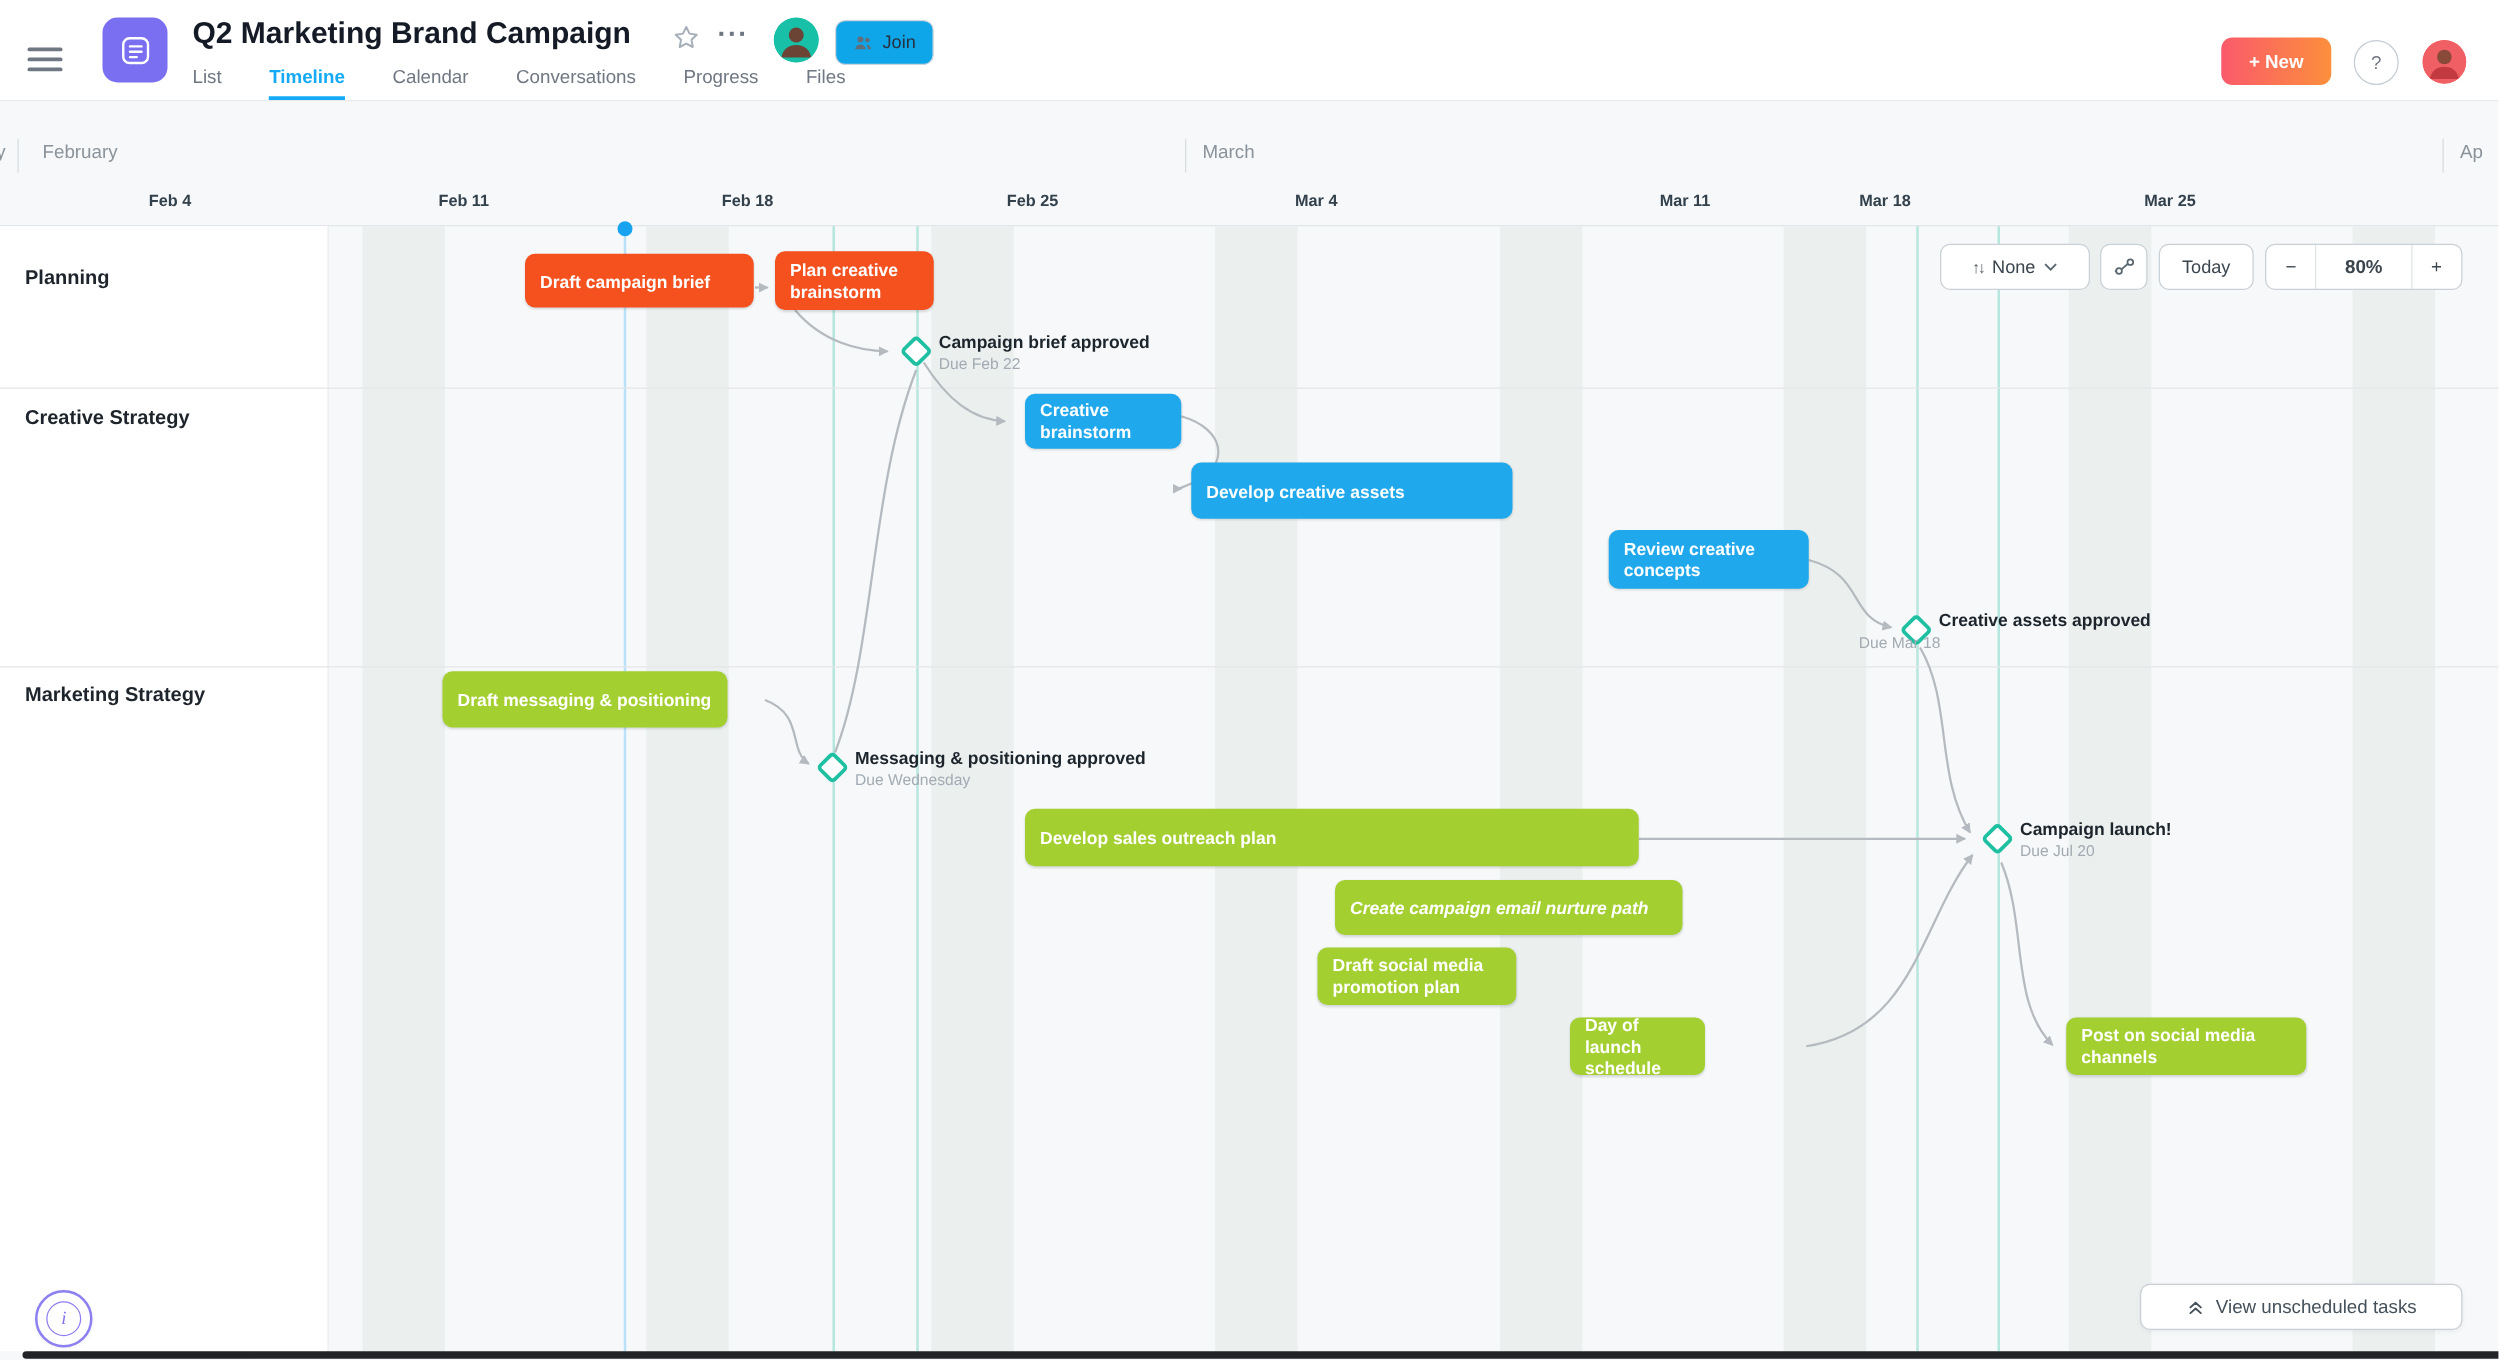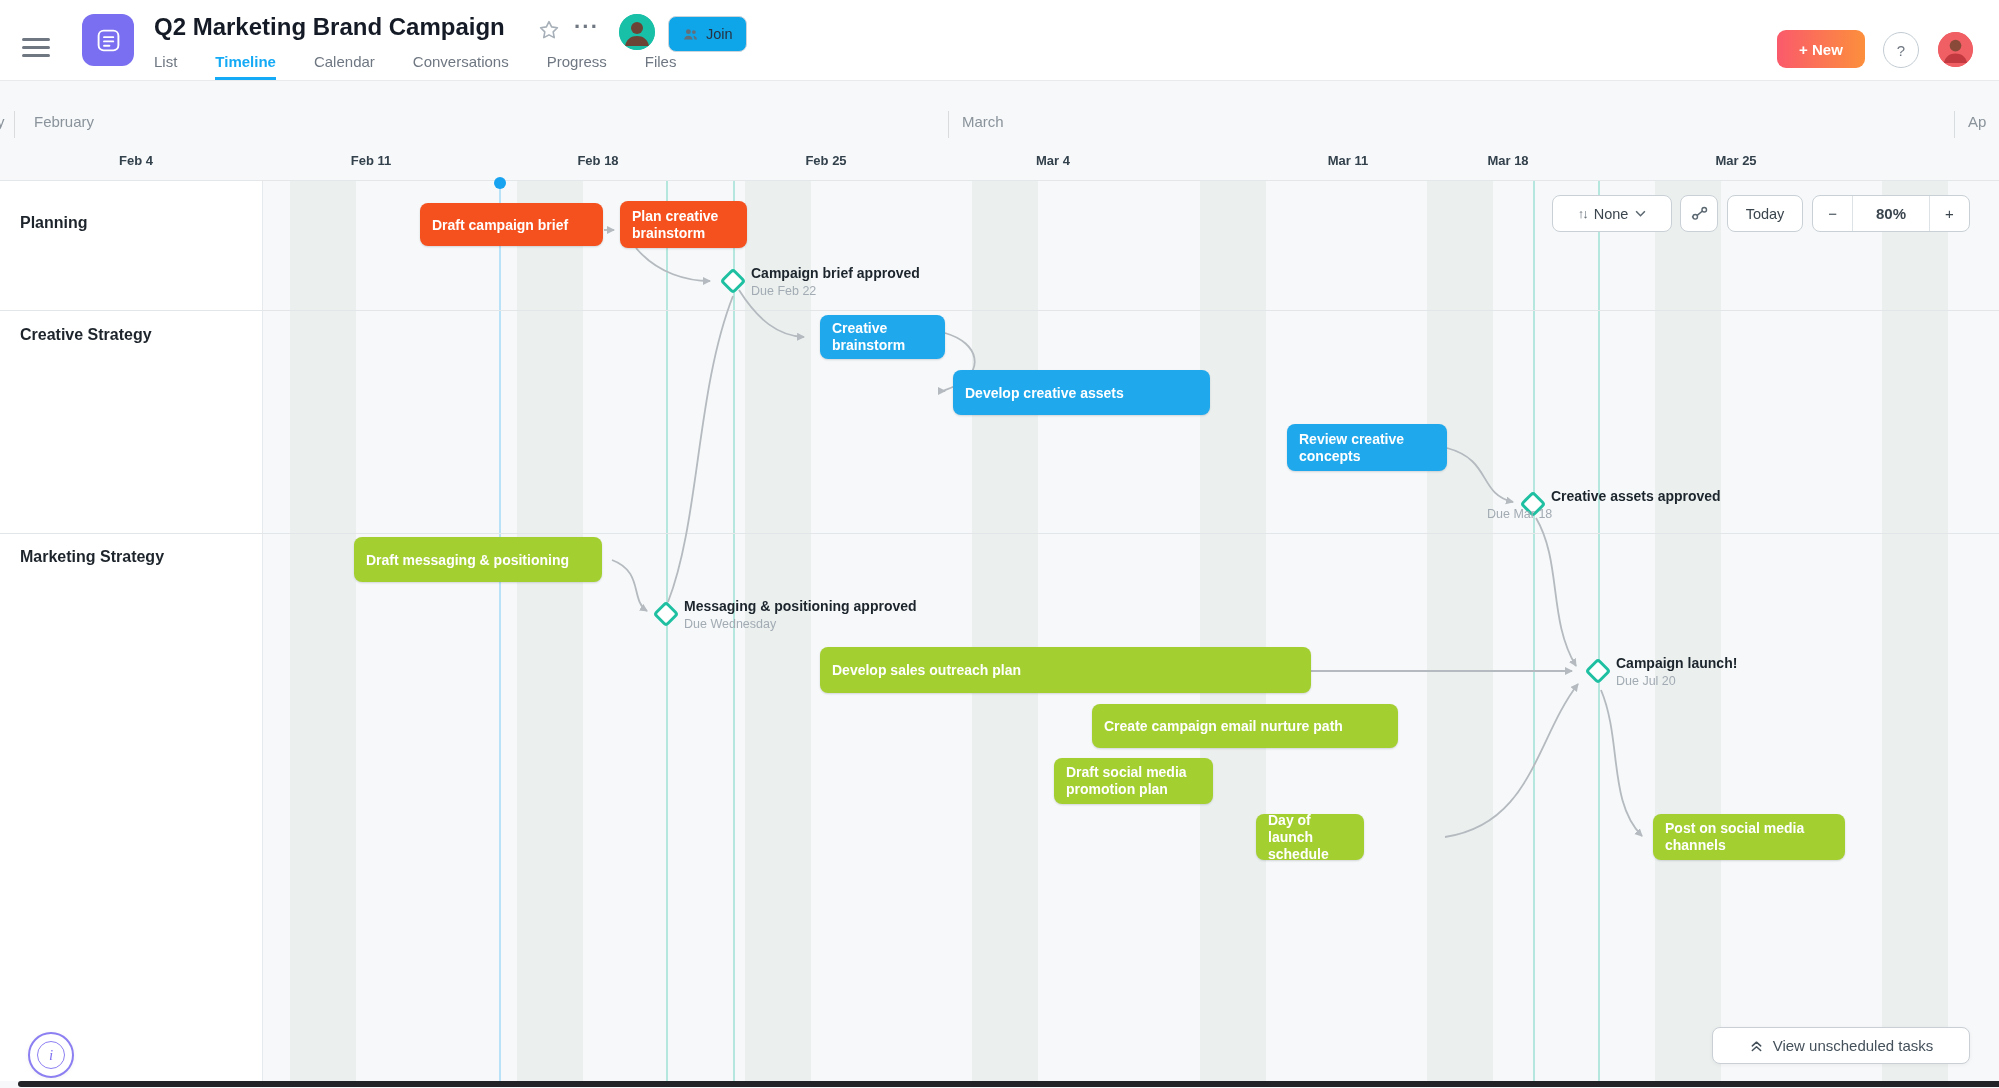--- a/index.html
+++ b/index.html
@@ -217,23 +217,23 @@
         <path d="M 1601 690 C 1622 740 1608 802 1642 836" fill="none" stroke="#b4babf" stroke-width="1.8" marker-end="url(#arrow)"></path>
       </g>
   </svg>
 
   <div id="tasks">
       <div class="task" style="left: 420px; top: 203px; width: 183px; height: 43px; background: rgb(244, 81, 30);">Draft campaign brief</div>
       <div class="task two" style="left: 620px; top: 201px; width: 127px; height: 47px; background: rgb(244, 81, 30);">Plan creative brainstorm</div>
       <div class="task two" style="left: 820px; top: 315px; width: 125px; height: 44px; background: rgb(32, 168, 236);">Creative brainstorm</div>
       <div class="task" style="left: 953px; top: 370px; width: 257px; height: 45px; background: rgb(32, 168, 236);">Develop creative assets</div>
       <div class="task two" style="left: 1287px; top: 424px; width: 160px; height: 47px; background: rgb(32, 168, 236);">Review creative concepts</div>
-      <div class="task" style="left: 354px; top: 537px; width: 248px; height: 45px; background: rgb(164, 207, 48);">Draft messaging &amp; positioning</div>
+      <div class="task" style="left: 354px; top: 537px; width: 228px; height: 45px; background: rgb(164, 207, 48);">Draft messaging &amp; positioning</div>
       <div class="task" style="left: 820px; top: 647px; width: 491px; height: 46px; background: rgb(164, 207, 48);">Develop sales outreach plan</div>
-      <div class="task" style="left: 1092px; top: 704px; width: 306px; height: 44px; background: rgb(164, 207, 48);">Create campaign email nurture path</div>
+      <div class="task" style="left: 1068px; top: 704px; width: 278px; height: 44px; background: rgb(164, 207, 48); font-style: italic;">Create campaign email nurture path</div>
       <div class="task two" style="left: 1054px; top: 758px; width: 159px; height: 46px; background: rgb(164, 207, 48);">Draft social media promotion plan</div>
       <div class="task two" style="left: 1256px; top: 814px; width: 108px; height: 46px; background: rgb(164, 207, 48);">Day of launch schedule</div>
       <div class="task two" style="left: 1653px; top: 814px; width: 192px; height: 46px; background: rgb(164, 207, 48);">Post on social media channels</div>
     </div>
   <div id="milestones">
       <div class="ms-diamond" style="left: 733px; top: 281px;"></div>
       <div class="ms-title" style="left: 751px; top: 265px;">Campaign brief approved</div>
       <div class="ms-due" style="left: 751px; top: 284px;">Due Feb 22</div>
       <div class="ms-diamond" style="left: 1533px; top: 504px;"></div>
       <div class="ms-title" style="left: 1551px; top: 488px;">Creative assets approved</div>

